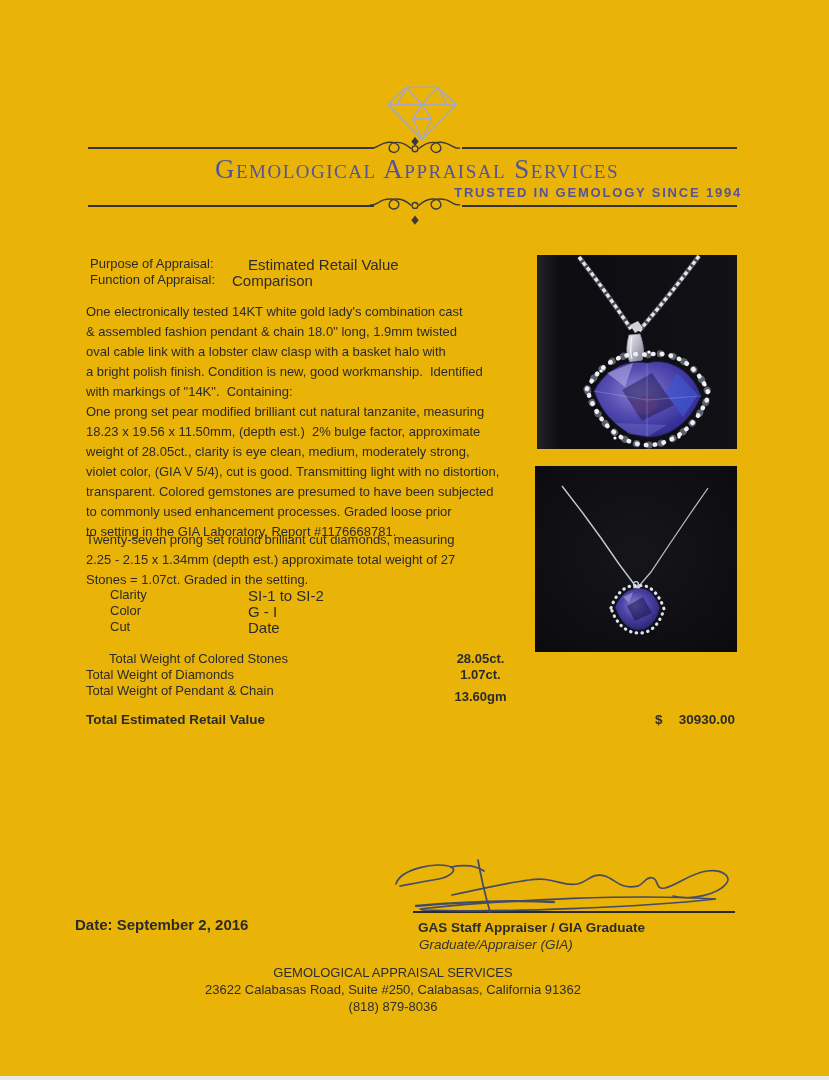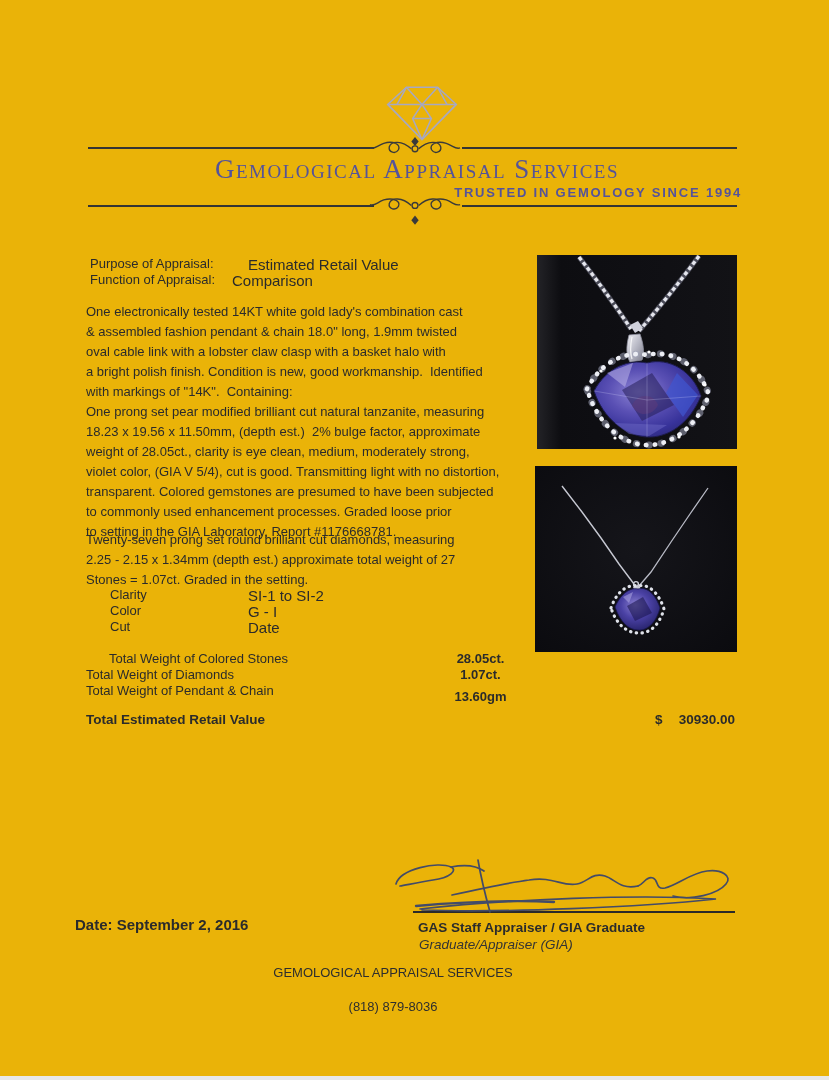--- a/index.html
+++ b/index.html
@@ -224,15 +224,16 @@
       <path d="M28,51 C118,41 248,36 324,41 C250,49 110,55 30,52"></path>
       <path d="M24,48 C70,44 122,42 162,44" stroke-width="2.4"></path>
     </g>
   </svg>
 
   <div class="abs date-line">Date: September 2, 2016</div>
   <div class="abs signer-title">GAS Staff Appraiser / GIA Graduate</div>
   <div class="abs signer-sub">Graduate/Appraiser (GIA)</div>
 
   <div class="abs footer-line f1">GEMOLOGICAL APPRAISAL SERVICES</div>
+  <div class="abs footer-line f2">23622 Calabasas Road, Suite #250, Calabasas, California 91362</div>
   <div class="abs footer-line f3">(818) 879-8036</div>
 
 </div>
 
 </body></html>

